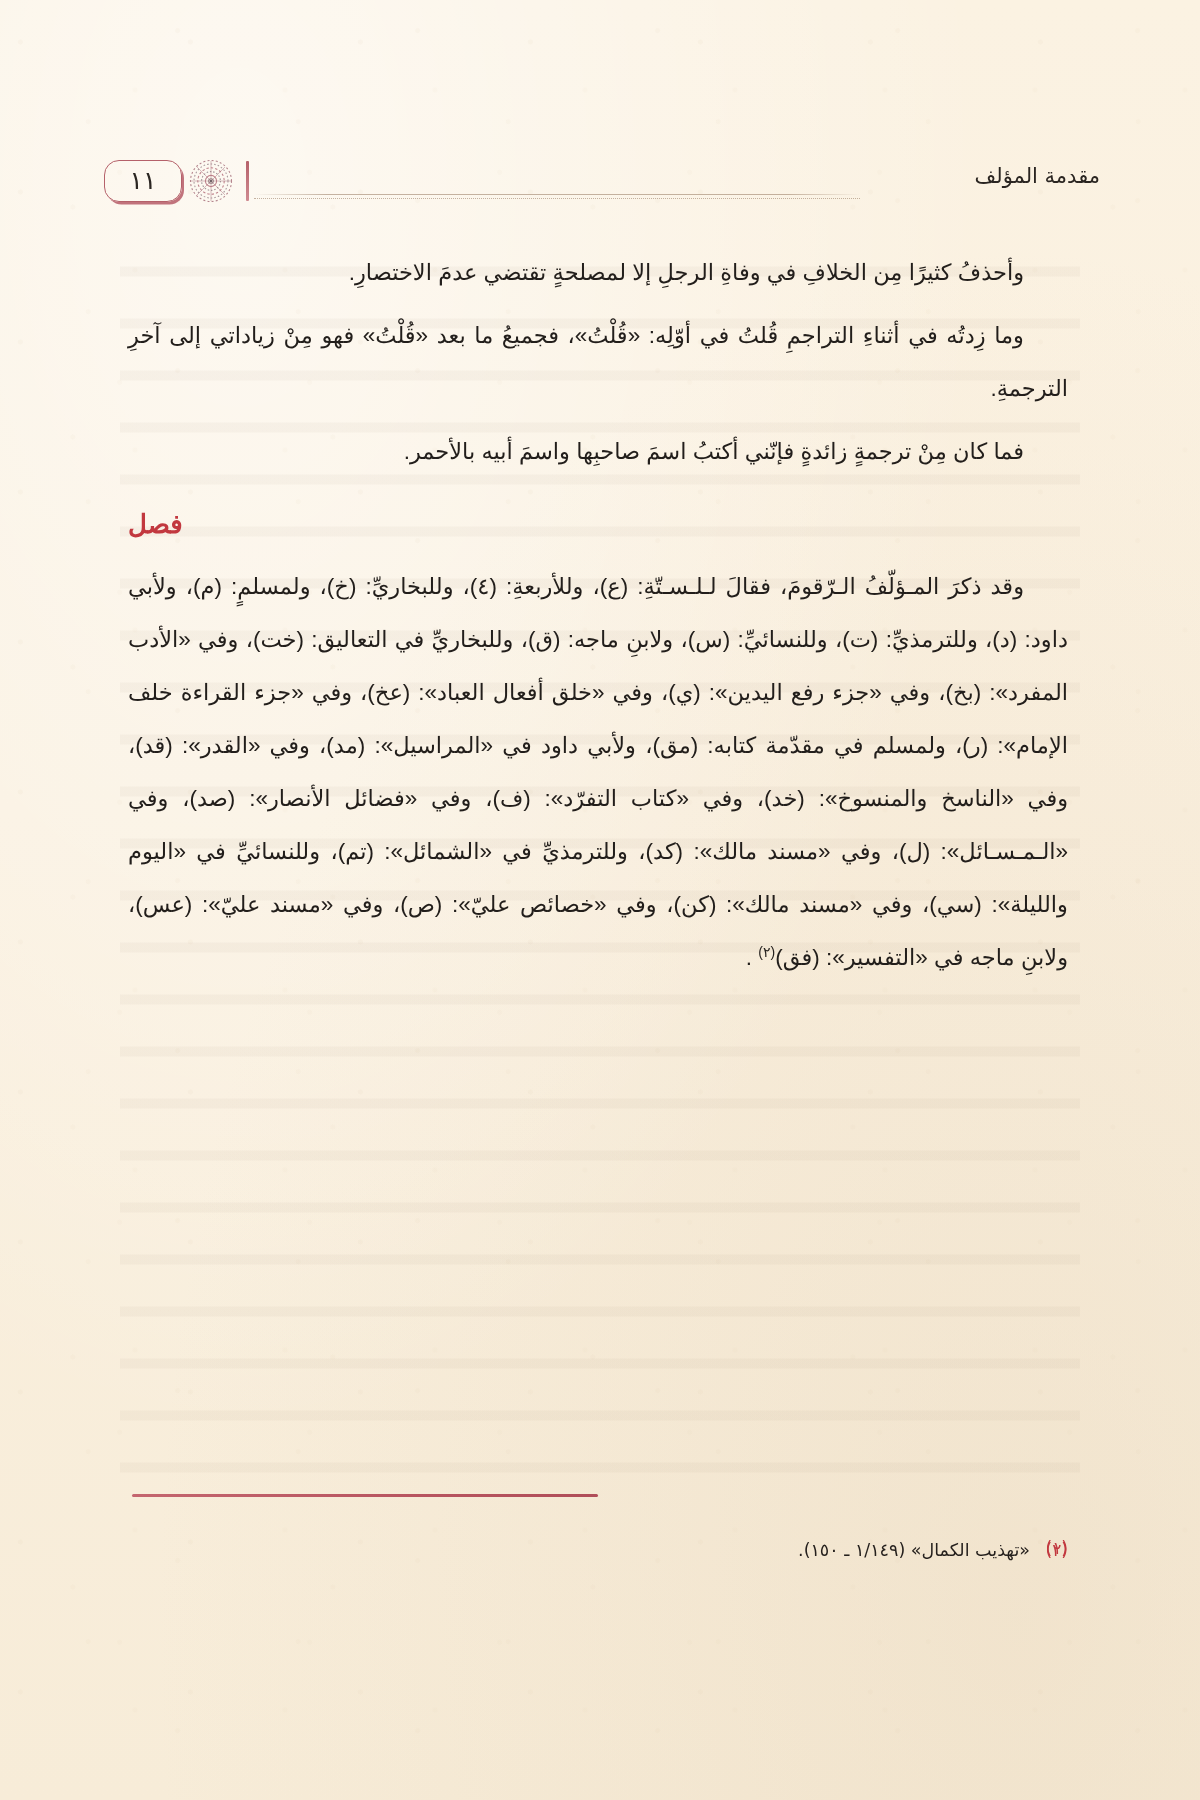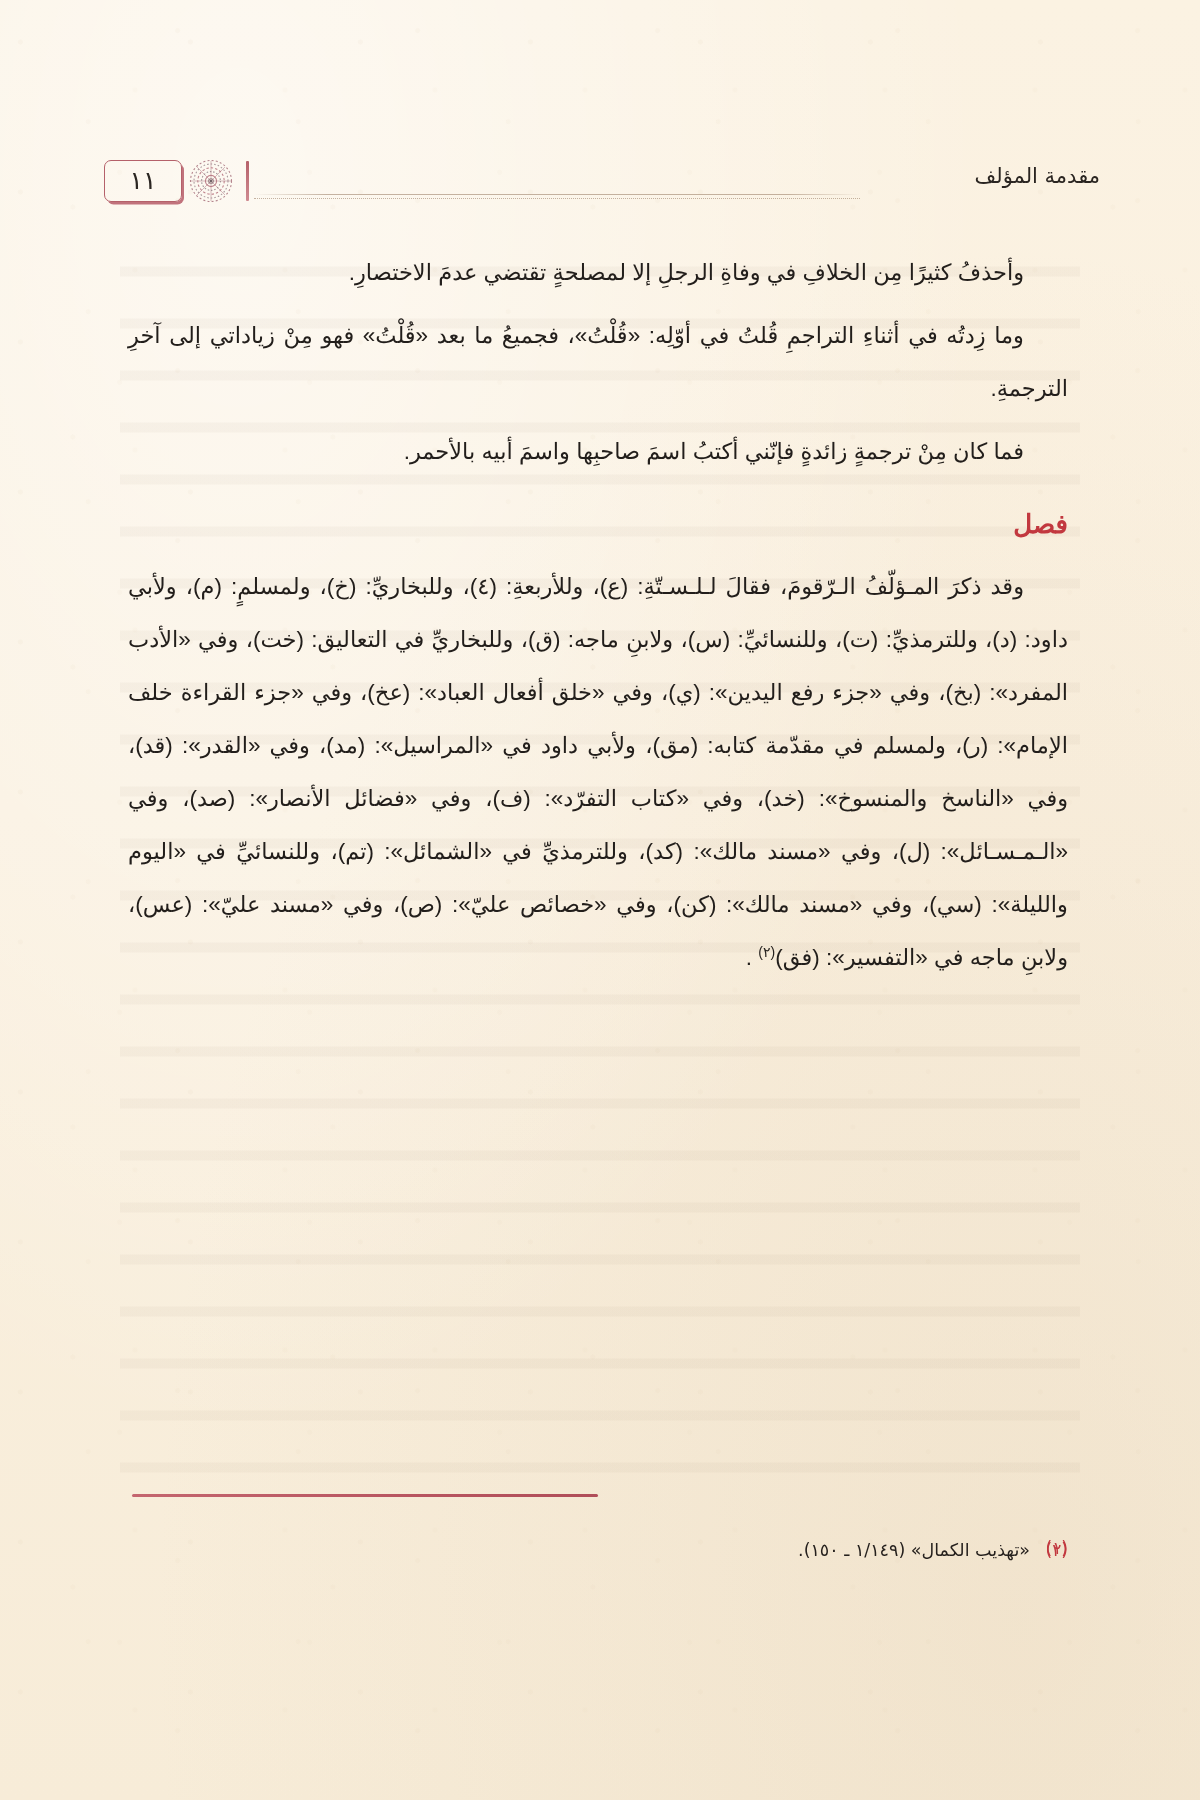--- a/index.html
+++ b/index.html
@@ -71,21 +71,21 @@
     left: 0; top: 0;
     display: flex;
     align-items: center;
     height: 58px;
     direction: ltr;
   }
   .pagenum-box {
     width: 76px;
     height: 40px;
     border: 1.6px solid #b5616a;
-    border-radius: 7px;
+    border-radius: 15px;
     box-shadow: 2.5px 3px 0 -0.5px #c1737c;
     display: flex;
     align-items: center;
     justify-content: center;
     background: transparent;
   }
   .pagenum-box span {
     font-family: "DejaVu Sans", "Liberation Sans", sans-serif;
     font-size: 25px;
     color: #2b2622;
@@ -147,21 +147,21 @@
   .para {
     margin: 0 0 10px 0;
     text-indent: 44px;
     text-align: justify;
   }
 
   .section-head {
     color: #c2383f;
     font-size: 26px;
     font-weight: bold;
-    text-align: right;
+    text-align: left;
     text-indent: 0;
     margin: 26px 0 16px 0;
     line-height: 40px;
   }
 
   sup.fn {
     font-size: 14px;
     vertical-align: super;
     line-height: 0;
   }

